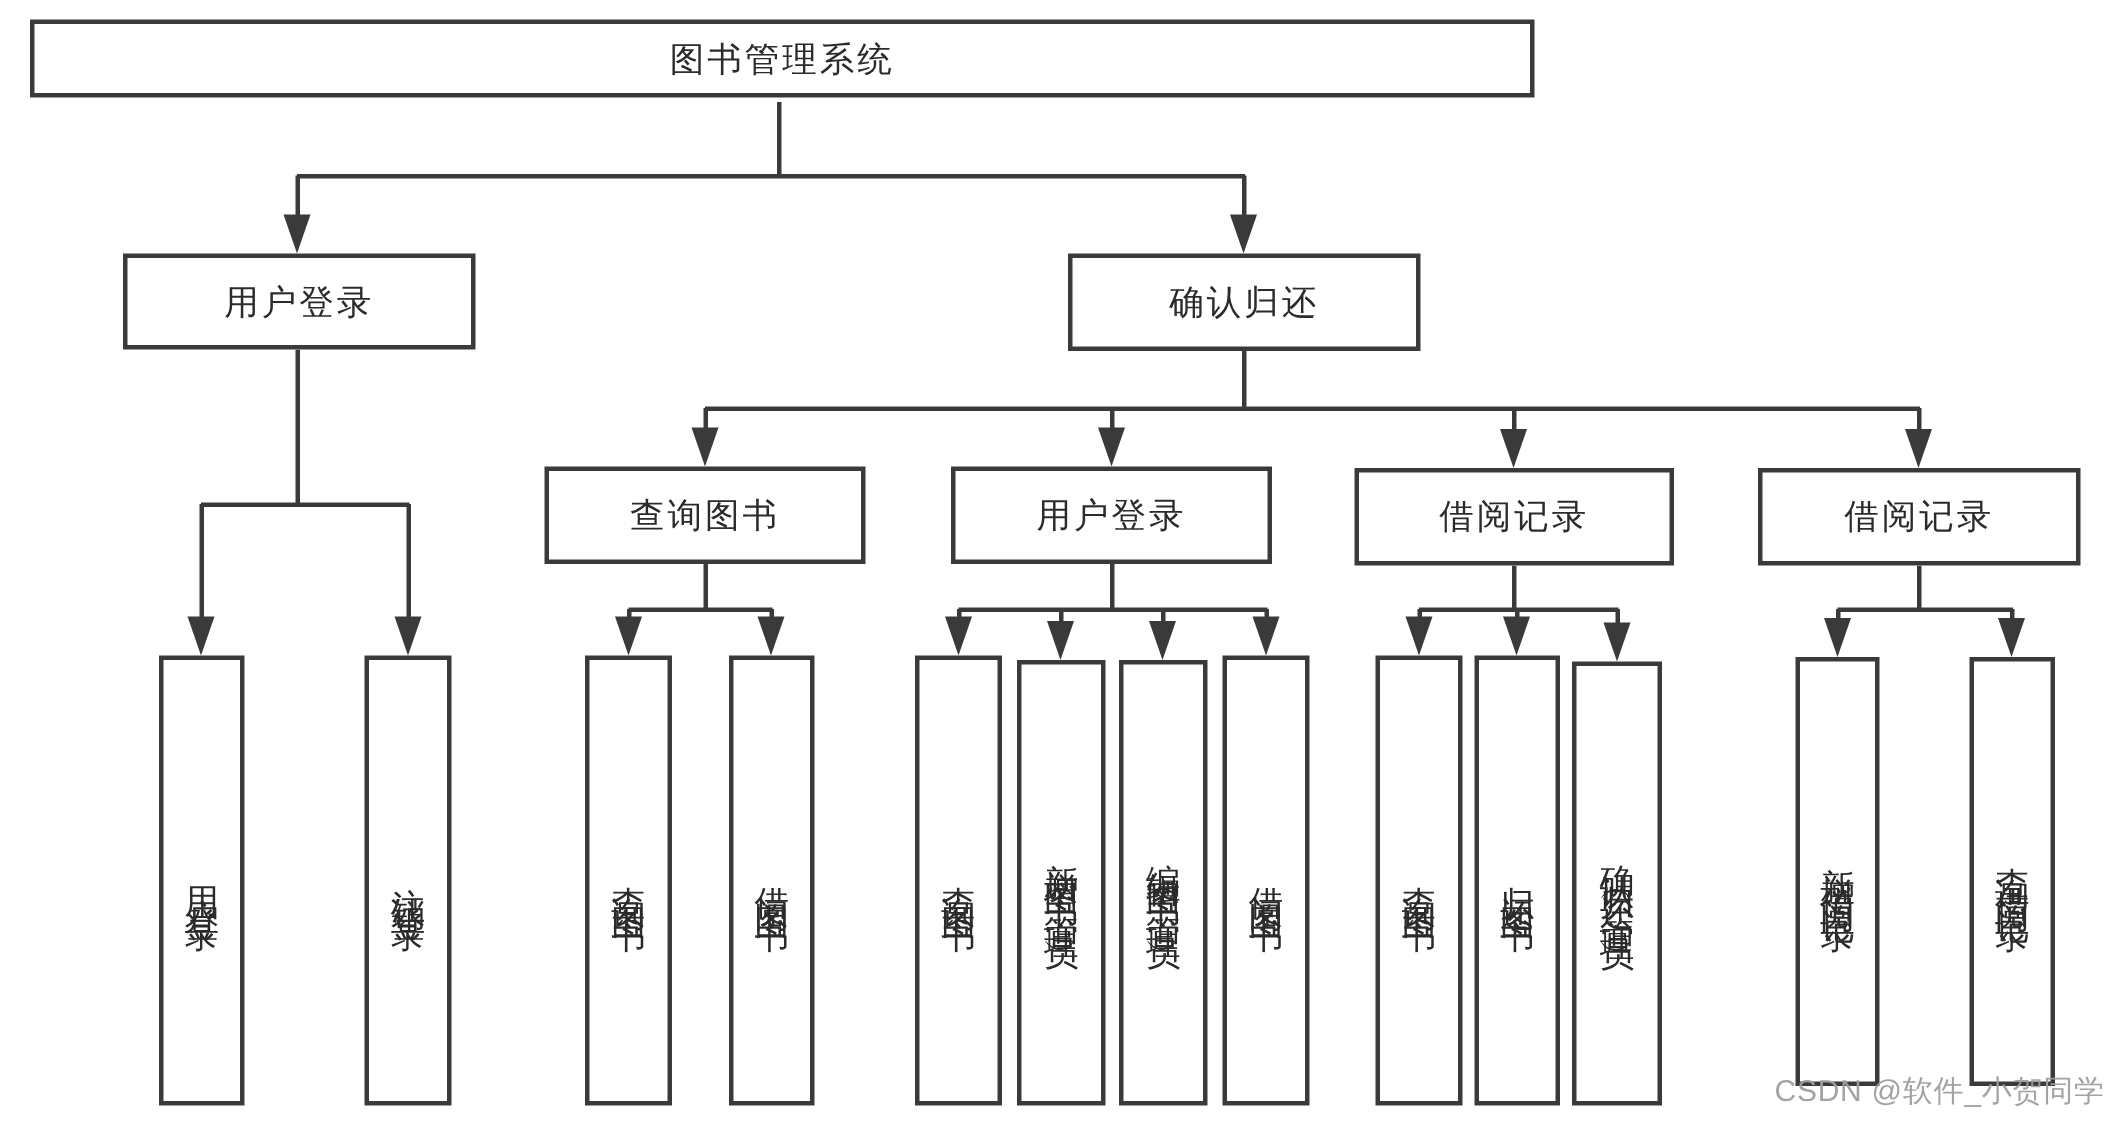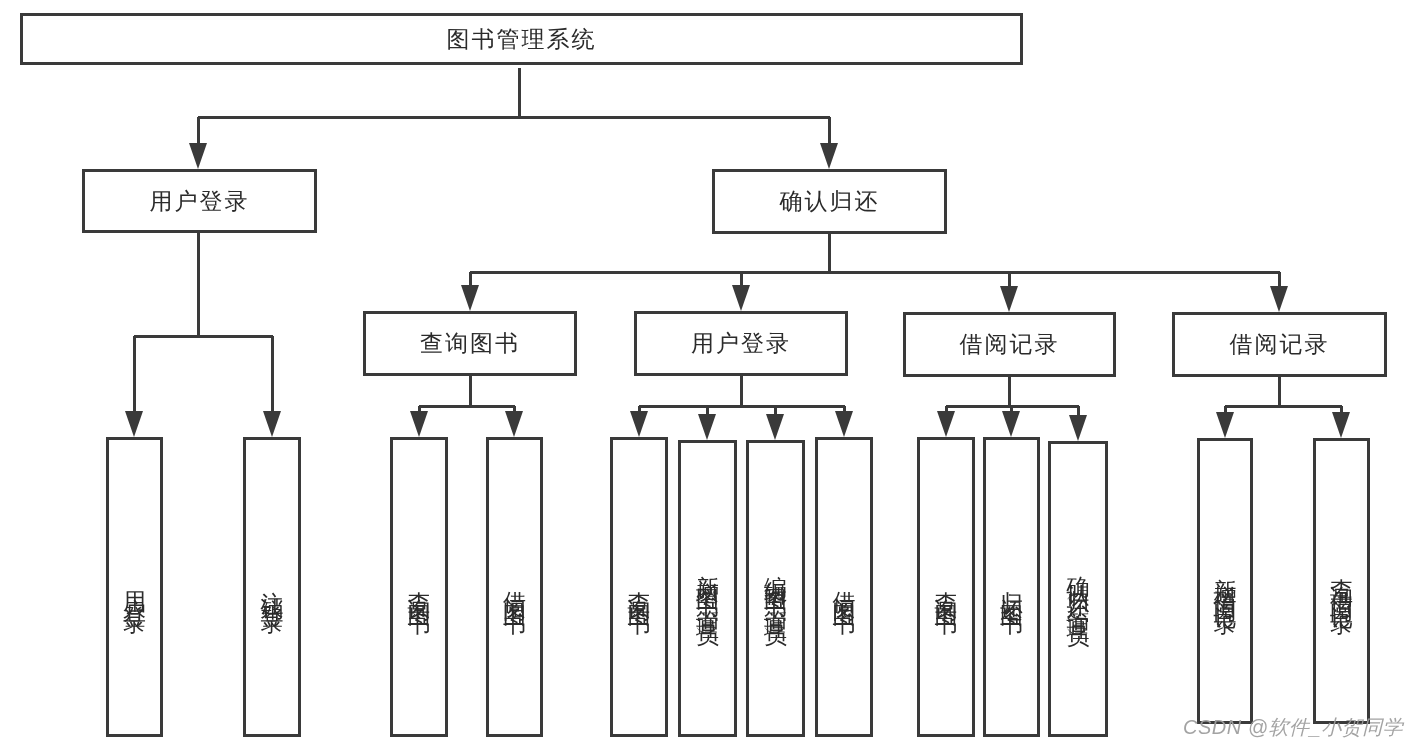--- a/index.html
+++ b/index.html
@@ -50,21 +50,20 @@
   }
   .watermark {
     position: absolute;
     left: 1183px;
     top: 714px;
     font-size: 20px;
     color: rgba(158, 158, 158, 0.95);
     white-space: nowrap;
     z-index: 10;
     letter-spacing: 0.5px;
-    font-style: italic;
   }
 </style>
 </head>
 <body>
 
 <div class="canvas">
   <div id="connectors">
       <div class="vline" style="left: 518px; top: 68px; height: 50px;"></div>
       <div class="vline" style="left: 197px; top: 117px; height: 28px;"></div>
       <div class="vline" style="left: 828px; top: 117px; height: 28px;"></div>

